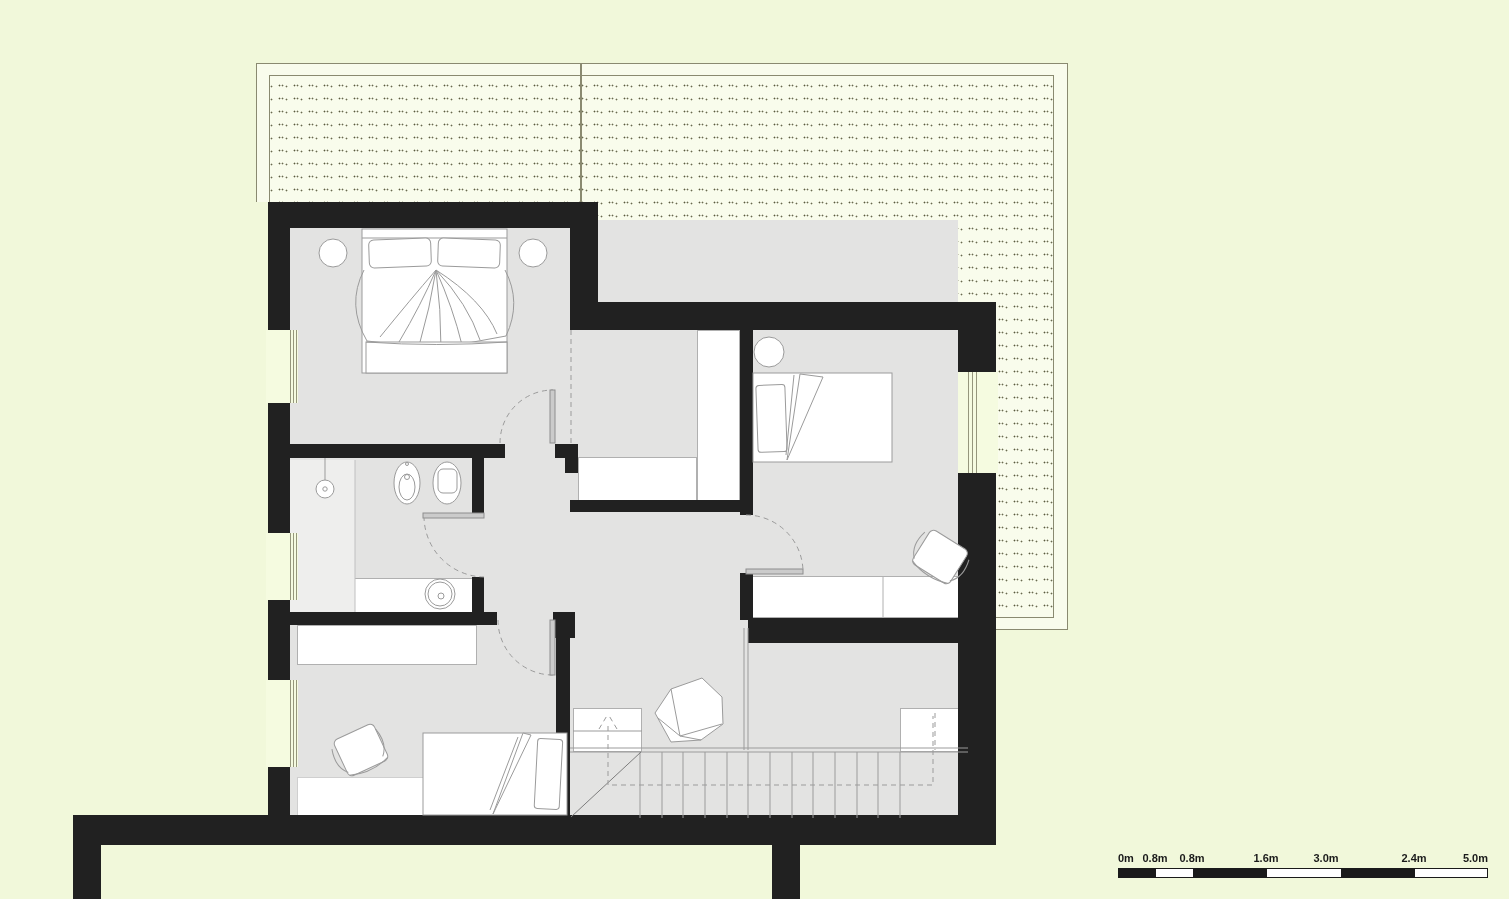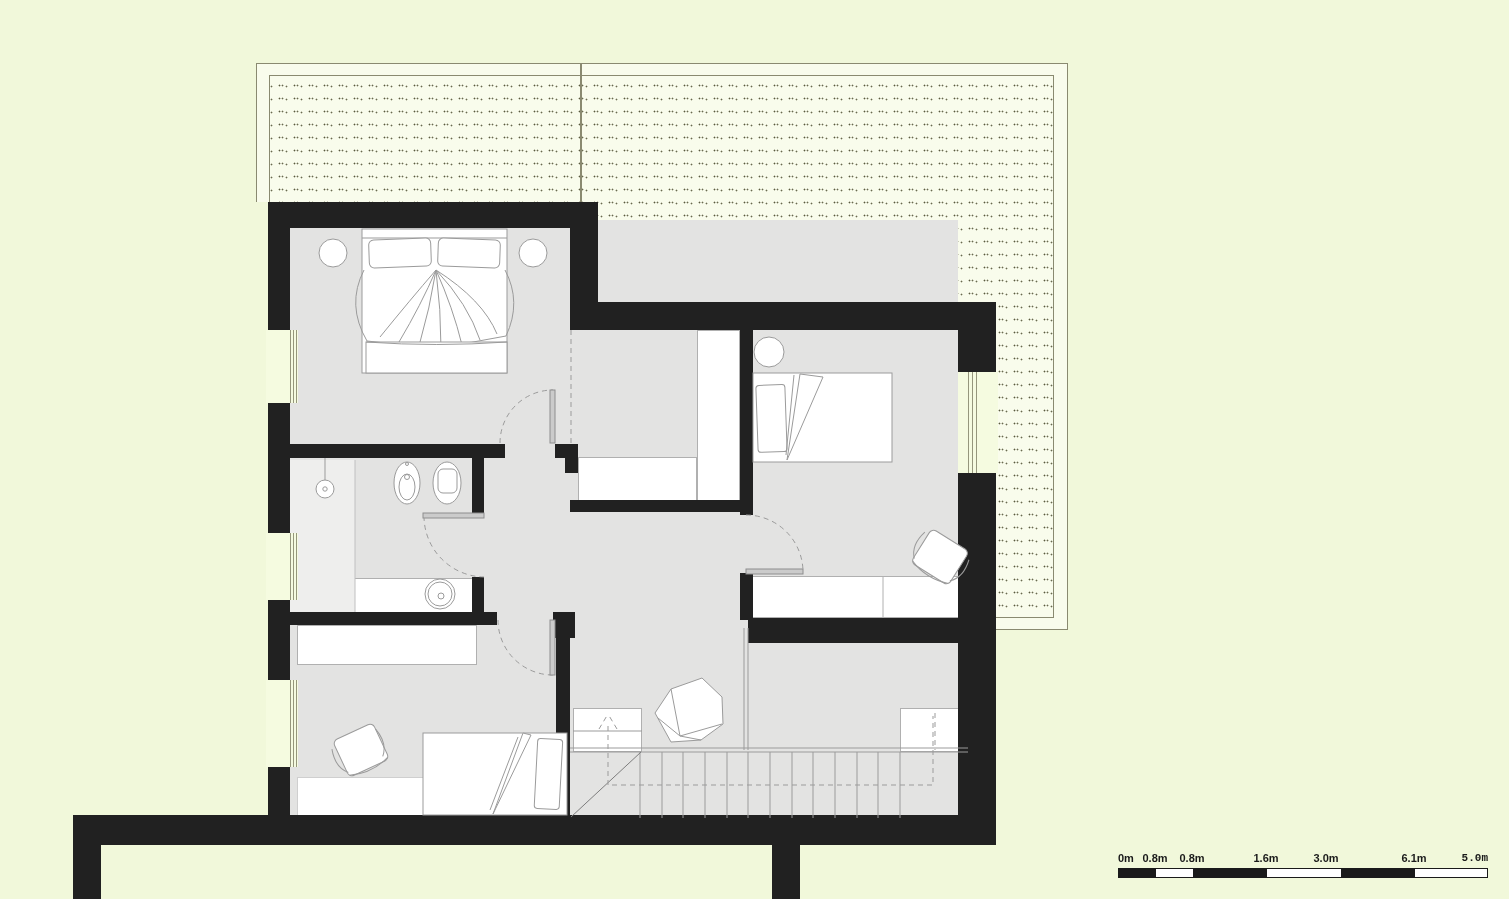--- a/index.html
+++ b/index.html
@@ -25,21 +25,21 @@
       radial-gradient(circle,rgba(80,80,52,.95) .8px,transparent 1.1px),
       radial-gradient(circle,rgba(80,80,52,.85) .8px,transparent 1.1px),
       radial-gradient(circle,rgba(80,80,52,.85) .8px,transparent 1.1px);
     background-size:15px 13px,15px 13px,15px 13px;
     background-position:2px 3px,5px 3px,9px 4px;}
   .ridge{position:absolute;left:323px;top:0;width:2px;height:139px;background:var(--roof-line);}
   svg.furn{position:absolute;left:0;top:0;}
   .scalebar{position:absolute;left:1118px;top:852px;width:370px;height:26px;color:var(--scale);}
   .sl{position:absolute;top:0;font-size:11px;font-weight:600;transform:translateX(-50%);white-space:nowrap;}
   .sl.first{transform:translateX(0);}
-  .sl.last{transform:translateX(-100%);font-family:Liberation Mono, monospace;}
+  .sl.last{transform:translateX(-100%);}
   .bar{position:absolute;left:0;top:16px;width:368px;height:8px;border:1px solid var(--scale);background:var(--white);}
   .seg{position:absolute;top:0;height:8px;background:var(--scale);}
 </style>
 </head>
 <body>
 
 <div class="canvas">
 
   <div class="roof">
     <div class="roof-inner"></div>
@@ -205,21 +205,21 @@
       </g>
     </g>
   </svg>
 
   <div class="scalebar">
     <span class="sl first" style="left:0">0m</span>
     <span class="sl" style="left:37px">0.8m</span>
     <span class="sl" style="left:74px">0.8m</span>
     <span class="sl" style="left:148px">1.6m</span>
     <span class="sl" style="left:208px">3.0m</span>
-    <span class="sl" style="left:296px">6.1m</span>
+    <span class="sl" style="left:296px">2.4m</span>
     <span class="sl last" style="left:370px">5.0m</span>
     <div class="bar">
       <div class="seg" style="left:0;width:37px"></div>
       <div class="seg" style="left:74px;width:74px"></div>
       <div class="seg" style="left:222px;width:74px"></div>
     </div>
   </div>
 
 </div>
 

